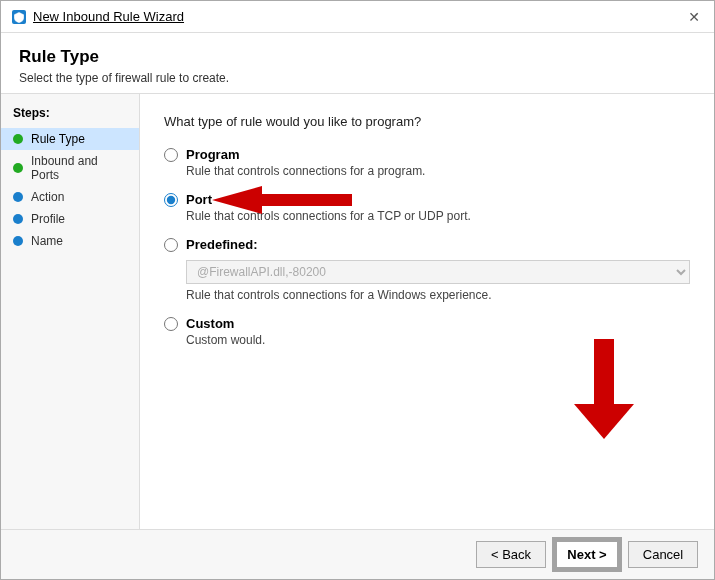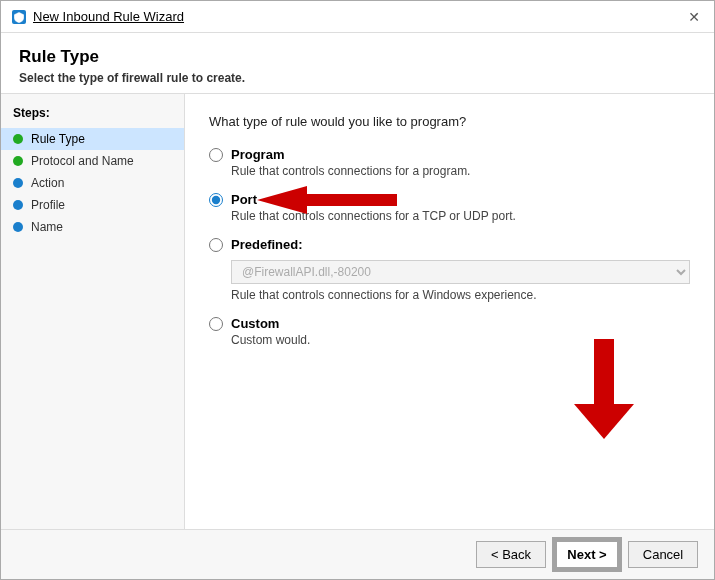--- a/index.html
+++ b/index.html
@@ -58,29 +58,28 @@
     }
     .page-header h1 {
       font-size: 17px;
       font-weight: 600;
       color: #000;
       margin-bottom: 4px;
     }
     .page-header p {
       font-size: 12px;
       color: #333;
-      font-weight: bold;
     }
     .content-area {
       display: flex;
       flex: 1;
       overflow: hidden;
     }
     .sidebar {
-      width: 184px;
+      width: 139px;
       background: #f7f7f7;
       border-right: 1px solid #ddd;
       padding: 12px 0;
     }
     .sidebar-title {
       font-weight: 700;
       font-size: 12px;
       padding: 0 12px 8px 12px;
       color: #000;
     }
@@ -213,21 +212,21 @@
   <div class="content-area">
 
     <div class="sidebar">
       <div class="sidebar-title">Steps:</div>
       <div class="sidebar-item active">
         <span class="dot dot-green"></span>
         <span>Rule Type</span>
       </div>
       <div class="sidebar-item">
         <span class="dot dot-green"></span>
-        <span>Protocol and Name</span>
+        <span>Inbound and Ports</span>
       </div>
       <div class="sidebar-item">
         <span class="dot dot-blue"></span>
         <span>Action</span>
       </div>
       <div class="sidebar-item">
         <span class="dot dot-blue"></span>
         <span>Profile</span>
       </div>
       <div class="sidebar-item">

